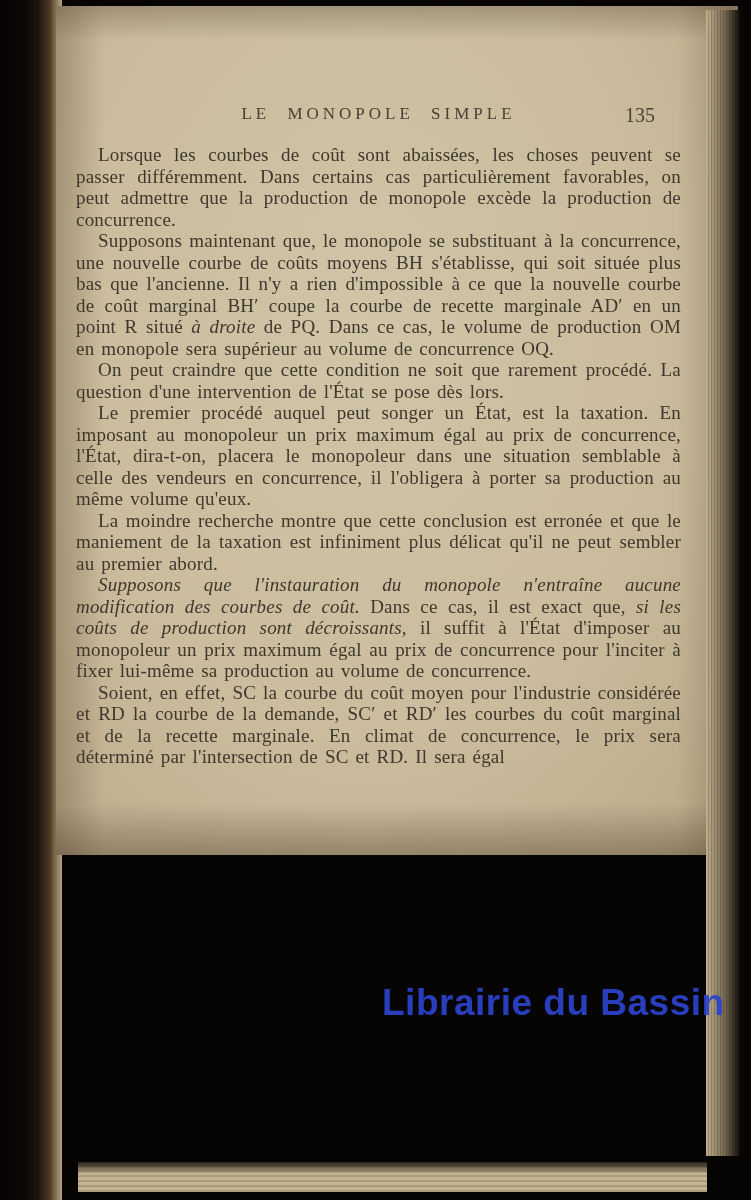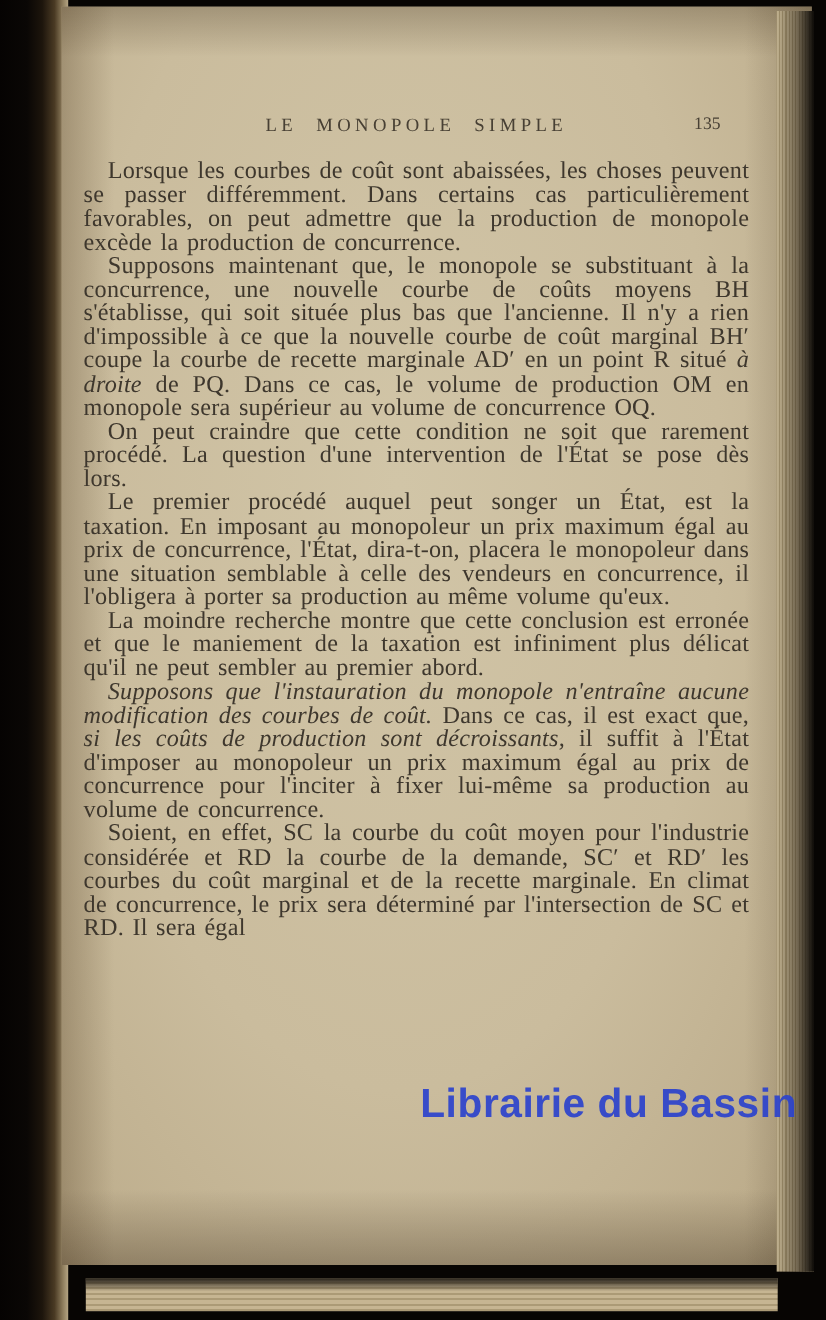--- a/index.html
+++ b/index.html
@@ -12,21 +12,21 @@
     font-family:"Liberation Serif","DejaVu Serif",serif;
   }
   
   .gutter{
     position:absolute;left:0;top:0;bottom:0;width:62px;
     background:linear-gradient(to right,
       #050302 0%, #0a0705 40%, #1d150c 62%, #4a3a24 80%, #8d7c5c 92%, #b5a584 100%);
   }
   
   .page{
-    position:absolute;left:56px;top:6px;width:682px;height:1144px;
+    position:absolute;left:56px;top:6px;width:682px;height:849px;
     background:
       linear-gradient(to right, rgba(80,60,35,0.30) 0%, rgba(0,0,0,0) 7%),
       linear-gradient(to left, rgba(60,45,25,0.28) 0%, rgba(0,0,0,0) 9%),
       linear-gradient(to bottom, rgba(70,55,35,0.30) 0%, rgba(0,0,0,0) 4%),
       linear-gradient(to top, rgba(60,45,28,0.35) 0%, rgba(0,0,0,0) 6%),
       radial-gradient(ellipse at 45% 38%, #d1c5a7 0%, #cabc9d 55%, #bdad8c 88%, #b1a180 100%);
   }
   
   .edges-right{
     position:absolute;left:706px;top:10px;bottom:44px;width:34px;
@@ -54,25 +54,25 @@
   .page-title{
     display:block;
     text-align:center;
     font-size:17px;
     letter-spacing:4px;
     word-spacing:9px;
     color:#484034;
   }
   .page-number{
     position:absolute;right:26px;top:0;
-    font-size:16px;
+    font-size:20px;
     color:#484034;
   }
   .text-block{
-    font-size:22px;
+    font-size:19px;
     line-height:21.5px;
     letter-spacing:0.2px;
     word-spacing:2px;
     text-align:justify;
   }
   .text-block p{margin:0;}
   .para{text-indent:22px;}
   .section-heading{
     margin:24px 0 16px 0 !important;
     text-indent:26px;

